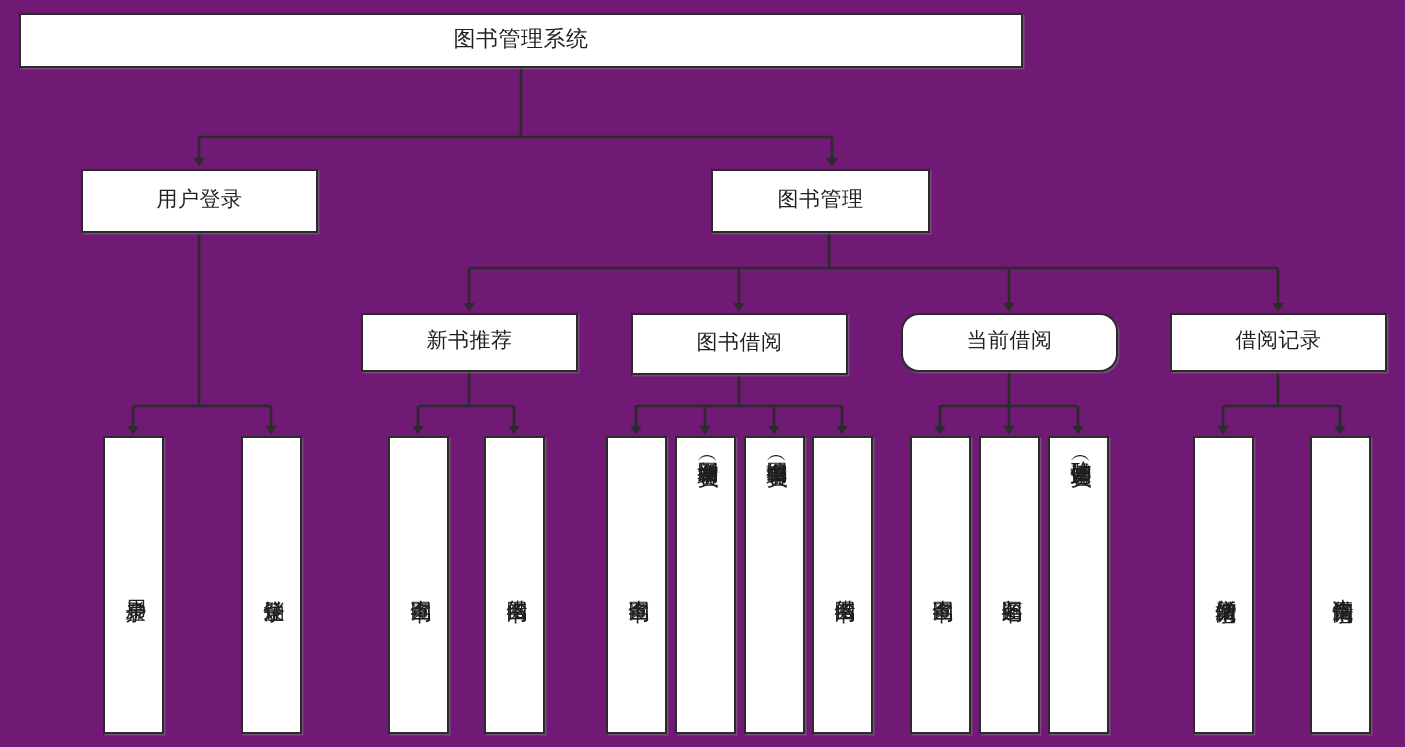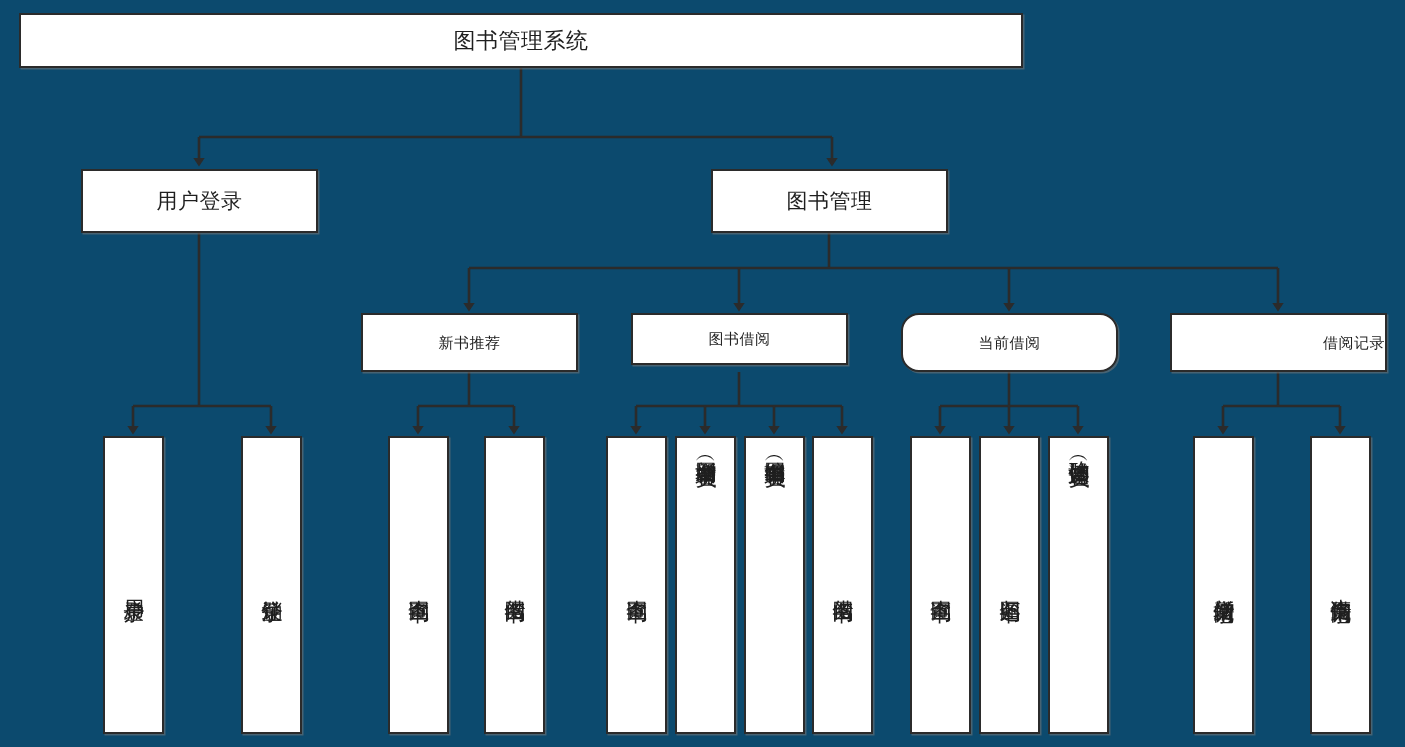--- a/index.html
+++ b/index.html
@@ -9,22 +9,23 @@
     background: #ffffff;
   }
   body {
     font-family: "Liberation Sans", "DejaVu Sans", sans-serif;
     color: #1a1a1a;
   }
   #diagram-canvas {
     position: relative;
     width: 1405px;
     height: 747px;
-    background: #0c4a6e;
+    background: #701a75;
     overflow: hidden;
+    font-family: Liberation Mono, monospace;
   }
   #connector-layer {
     position: absolute;
     left: 0;
     top: 0;
     width: 1405px;
     height: 747px;
     pointer-events: none;
   }
   .node-box {
@@ -41,21 +42,21 @@
   .node-label {
     font-size: 21px;
     line-height: 1.18;
     letter-spacing: 0.5px;
     color: #1f1f1f;
     white-space: nowrap;
     text-align: center;
   }
   .node-box.level-1 .node-label { font-size: 22px; }
   .node-box.level-2 .node-label { font-size: 21px; }
-  .node-box.level-3 .node-label { font-size: 15px; }
+  .node-box.level-3 .node-label { font-size: 21px; }
   
   .node-box.leaf {
     align-items: flex-start;
     justify-content: center;
     padding-top: 6px;
   }
   .node-box.leaf .node-label {
     writing-mode: vertical-rl;
     text-orientation: upright;
     font-size: 21px;
@@ -137,34 +138,34 @@
     </g>
   </svg>
 
   <div class="node-box level-1" style="left:19px; top:13px; width:1004px; height:55px;">
     <span class="node-label">图书管理系统</span>
   </div>
 
   <div class="node-box level-2" style="left:81px; top:169px; width:237px; height:64px;">
     <span class="node-label">用户登录</span>
   </div>
-  <div class="node-box level-2" style="left:711px; top:169px; width:237px; height:64px;">
+  <div class="node-box level-2" style="left:711px; top:169px; width:219px; height:64px;">
     <span class="node-label">图书管理</span>
   </div>
 
   <div class="node-box level-3" style="left:361px; top:313px; width:217px; height:59px;">
     <span class="node-label">新书推荐</span>
   </div>
-  <div class="node-box level-3" style="left:631px; top:313px; width:217px; height:52px;">
+  <div class="node-box level-3" style="left:631px; top:313px; width:217px; height:62px;">
     <span class="node-label">图书借阅</span>
   </div>
   <div class="node-box level-3" style="left:901px; top:313px; width:217px; height:59px;border-radius:18px;">
     <span class="node-label">当前借阅</span>
   </div>
-  <div class="node-box level-3" style="left:1170px; top:313px; width:217px; height:59px;justify-content:flex-end;">
+  <div class="node-box level-3" style="left:1170px; top:313px; width:217px; height:59px;">
     <span class="node-label">借阅记录</span>
   </div>
 
   <div class="node-box leaf centered" style="left:103px; top:436px; width:61px; height:298px;">
     <span class="node-label">用户登录</span>
   </div>
   <div class="node-box leaf centered" style="left:241px; top:436px; width:61px; height:298px;">
     <span class="node-label">注销登录</span>
   </div>
 

